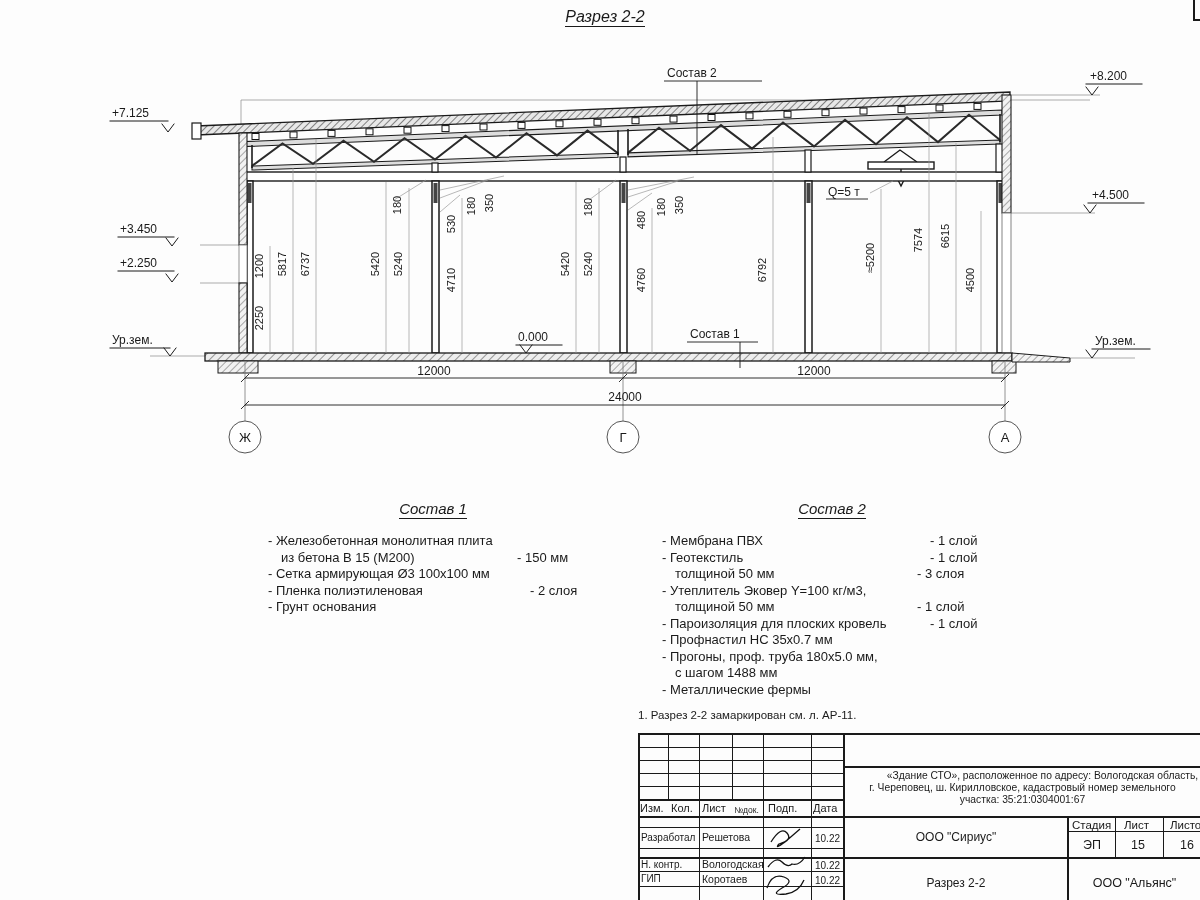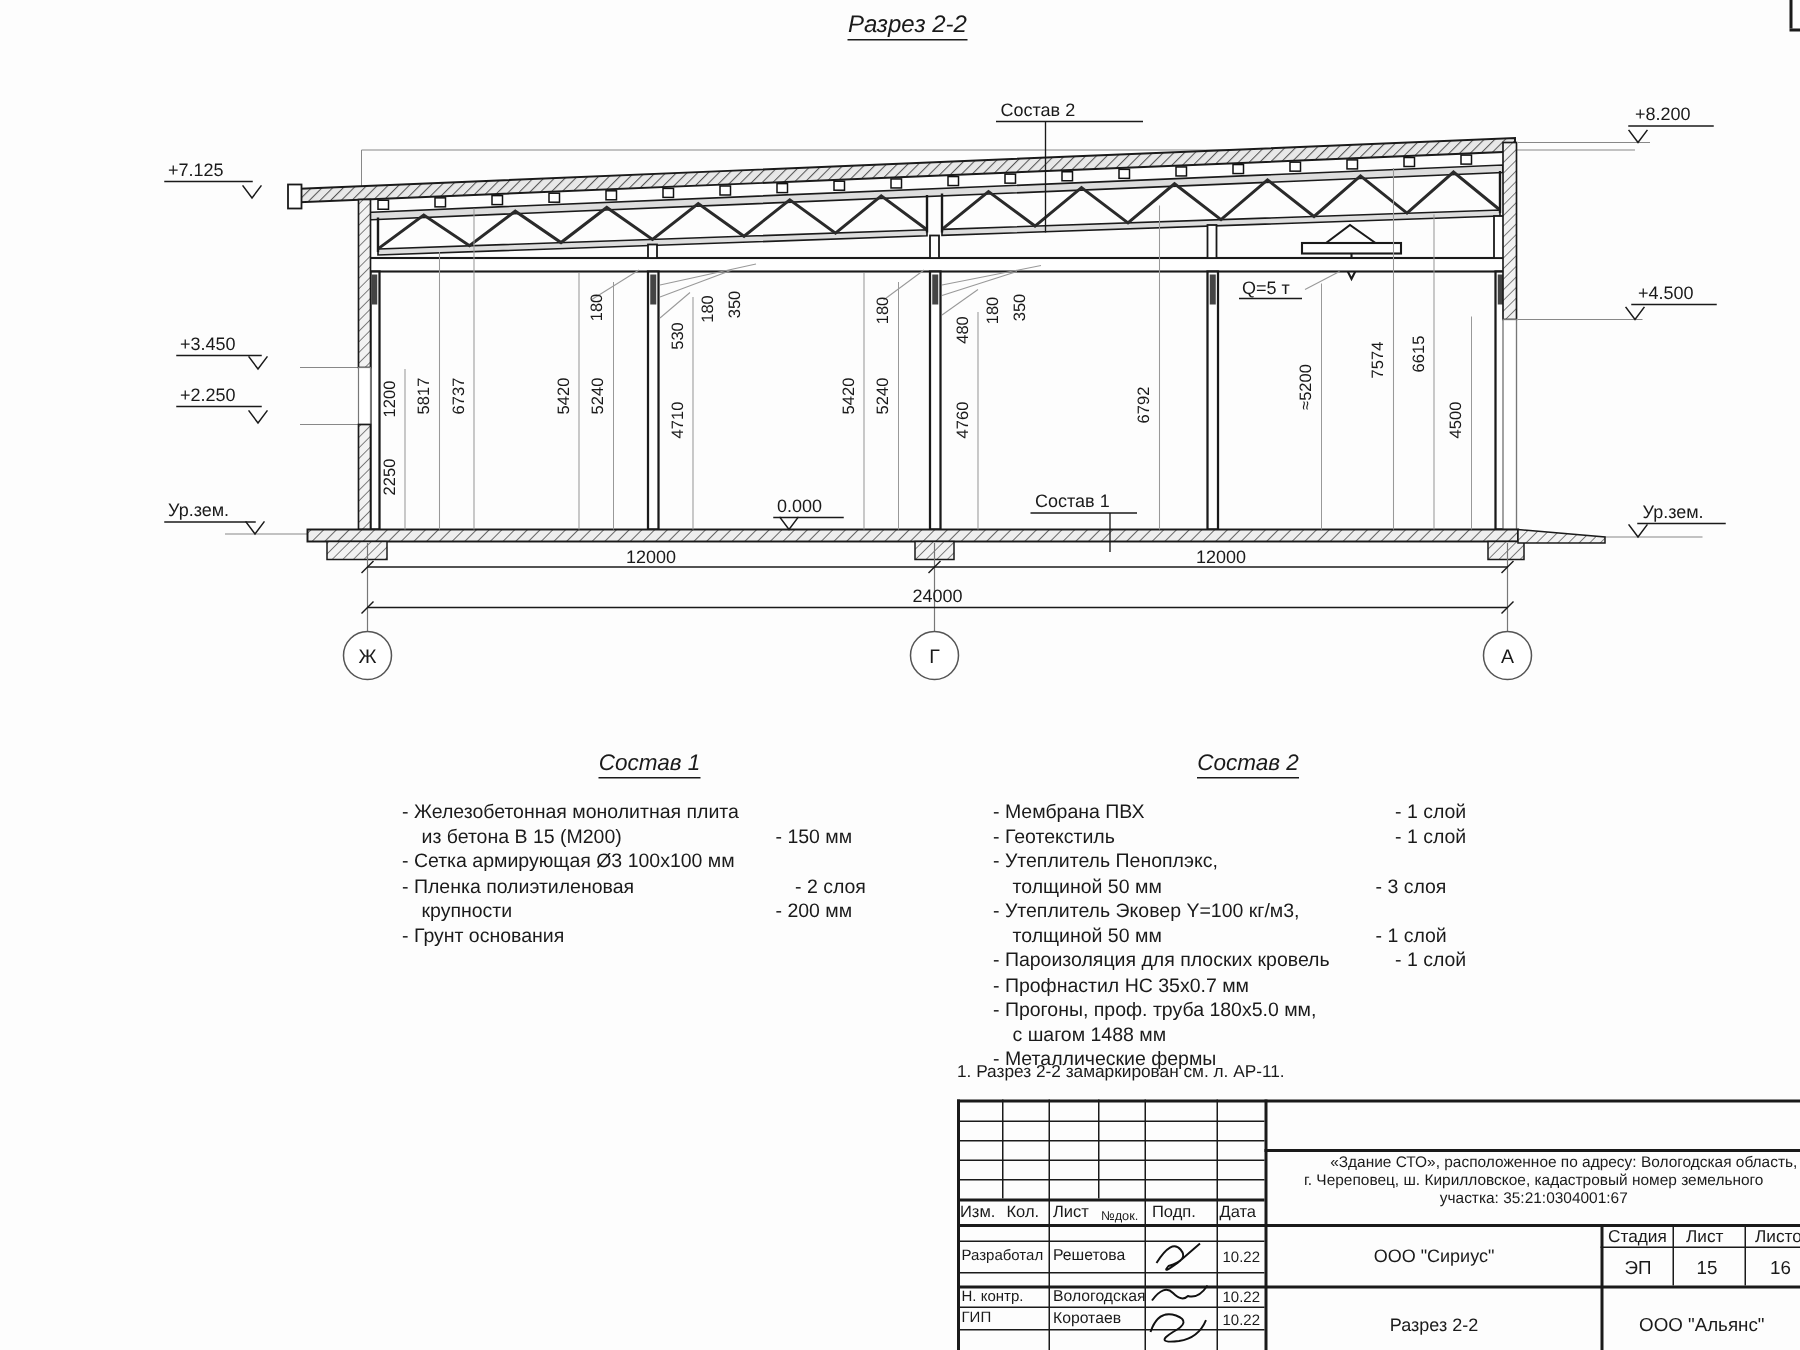--- a/index.html
+++ b/index.html
@@ -298,33 +298,31 @@
 
 <div class="abs" style="left:268px;top:500px;width:330px">
   <div class="comp-title">
     <span class="undl">Состав 1</span>
   </div>
   <div class="complist c1">
     <div class="row"><span>- Железобетонная  монолитная плита</span><span class="val"></span></div>
     <div class="row cont"><span>из бетона В 15 (М200)</span><span class="val" style="left:249px">- 150 мм</span></div>
     <div class="row"><span>- Сетка армирующая Ø3 100х100 мм</span><span class="val"></span></div>
     <div class="row"><span>- Пленка полиэтиленовая</span><span class="val">-  2 слоя</span></div>
-    <div class="row cont"><span>крупности</span><span class="val" style="left:249px">- 200 мм</span></div>
     <div class="row"><span>- Грунт основания</span><span class="val"></span></div>
   </div>
 </div>
 
 <div class="abs" style="left:662px;top:500px;width:340px">
   <div class="comp-title">
     <span class="undl">Состав 2</span>
   </div>
   <div class="complist c2">
     <div class="row"><span>- Мембрана ПВХ</span><span class="val">- 1 слой</span></div>
     <div class="row"><span>- Геотекстиль</span><span class="val">- 1 слой</span></div>
-    <div class="row"><span>- Утеплитель Пеноплэкс,</span><span class="val"></span></div>
     <div class="row cont"><span>толщиной 50 мм</span><span class="val" style="left:255px">- 3 слоя</span></div>
     <div class="row"><span>- Утеплитель Эковер Y=100 кг/м3,</span><span class="val"></span></div>
     <div class="row cont"><span>толщиной 50 мм</span><span class="val" style="left:255px">- 1 слой</span></div>
     <div class="row"><span>- Пароизоляция для плоских кровель</span><span class="val">- 1 слой</span></div>
     <div class="row"><span>- Профнастил НС 35х0.7 мм</span><span class="val"></span></div>
     <div class="row"><span>- Прогоны, проф. труба 180х5.0 мм,</span><span class="val"></span></div>
     <div class="row cont"><span>с шагом 1488 мм</span><span class="val"></span></div>
     <div class="row"><span>- Металлические фермы</span><span class="val"></span></div>
   </div>
 </div>

